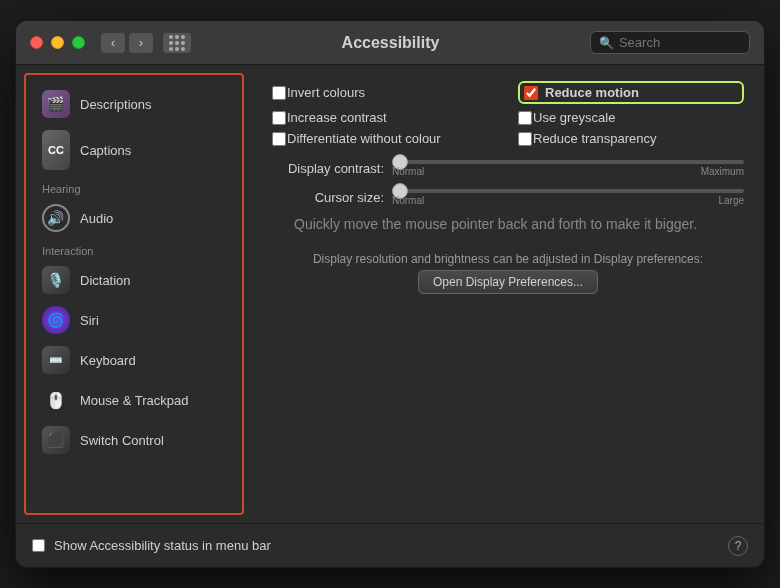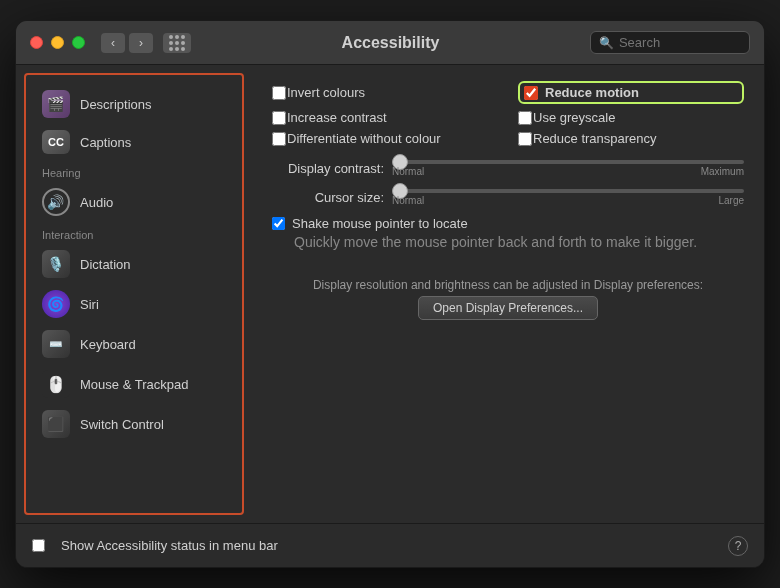--- a/index.html
+++ b/index.html
@@ -139,21 +139,21 @@
     .icon-descriptions {
       background: linear-gradient(135deg, #7a5c8a, #5a3a6a);
       border-radius: 6px;
       width: 28px; height: 28px;
       display: flex; align-items: center; justify-content: center;
       font-size: 14px;
     }
     .icon-captions {
       background: linear-gradient(135deg, #666, #444);
       border-radius: 6px;
-      width: 28px; height: 24px;
+      width: 28px; height: 40px;
       display: flex; align-items: center; justify-content: center;
       font-size: 11px;
       color: white;
       font-weight: bold;
     }
     .icon-audio {
       width: 28px; height: 28px;
       border-radius: 50%;
       border: 2px solid #888;
       display: flex; align-items: center; justify-content: center;
@@ -302,21 +302,20 @@
     .shake-desc {
       font-size: 14px;
       color: #888;
       padding-left: 22px;
     }
 
     .display-note {
       font-size: 12px;
       color: #999;
       text-align: center;
-      margin-top: 8px;
     }
 
     .open-prefs-btn {
       display: block;
       margin: 4px auto 0;
       background: linear-gradient(180deg, #4a4a4a, #3a3a3a);
       border: 1px solid #666;
       border-radius: 5px;
       color: #d0d0d0;
       font-size: 12px;
@@ -332,21 +331,21 @@
       border-top: 1px solid #1a1a1a;
       display: flex;
       align-items: center;
       padding: 0 16px;
       gap: 10px;
       flex-shrink: 0;
     }
     .bottom-checkbox-row {
       display: flex;
       align-items: center;
-      gap: 16px;
+      gap: 9px;
       font-size: 13px;
       color: #d0d0d0;
       flex: 1;
     }
     .help-btn {
       width: 20px; height: 20px;
       border-radius: 50%;
       border: 1px solid #666;
       display: flex; align-items: center; justify-content: center;
       color: #aaa;
@@ -481,24 +480,20 @@
             <input type="range" class="slider-track" min="0" max="100" value="0" style="">
             <div class="slider-labels">
               <span>Normal</span>
               <span>Large</span>
             </div>
           </div>
         </div>
       </div>
 
       <div class="shake-row">
-        <div class="shake-checkbox-row">
-          <input type="checkbox" checked="" style="">
-          <span>Shake mouse pointer to locate</span>
-        </div>
         <div class="shake-desc">Quickly move the mouse pointer back and forth to make it bigger.</div>
       </div>
 
       <div style="margin-top: 10px;">
         <div class="display-note">Display resolution and brightness can be adjusted in Display preferences:</div>
         <button class="open-prefs-btn">Open Display Preferences...</button>
       </div>
     </div>
   </div>
 

